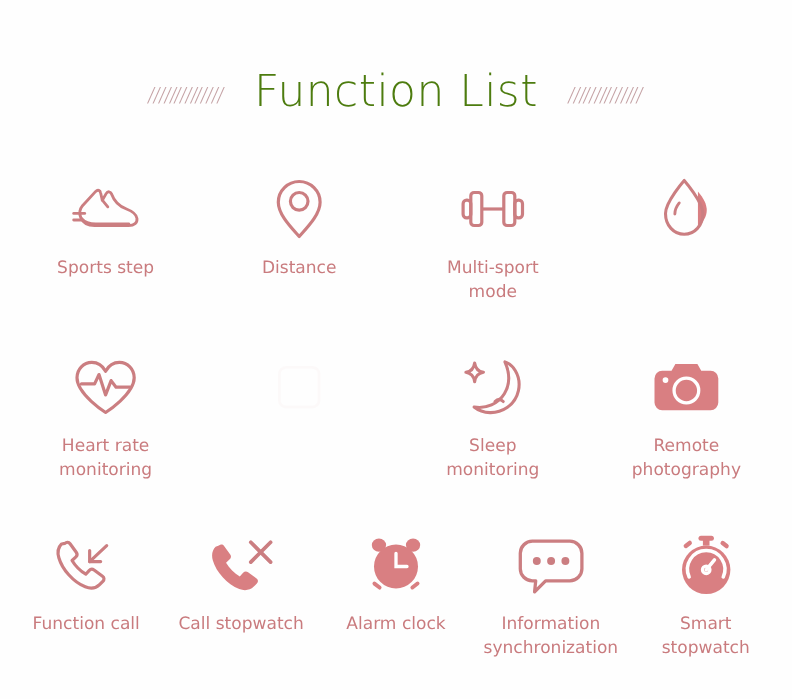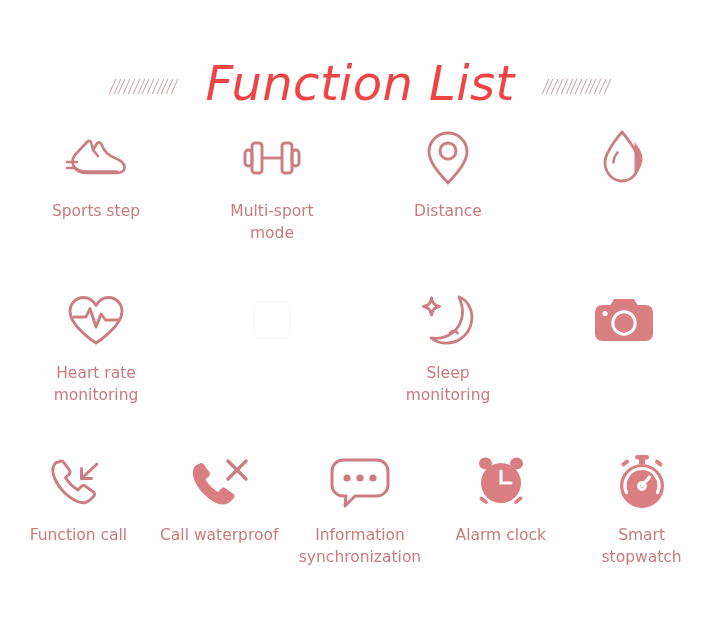--- a/index.html
+++ b/index.html
@@ -43,33 +43,32 @@
   .slashes .sl {
     display: block;
     width: 1.4px;
     height: 15px;
     background: #b98f93;
     transform: skewX(-24deg);
     opacity: .85;
   }
   .title-text {
     font-family: "DejaVu Sans", sans-serif;
-    font-size: 48px;
+    font-size: 40px;
     font-weight: 300;
     letter-spacing: .4px;
-    color: #ef4444;
+    color: #4d7c0f;
     white-space: nowrap;
     line-height: 1;
-    font-style: italic;
   }
 
   
   .grid {
     position: absolute;
-    top: 116px;
+    top: 148px;
     left: 8px;
     width: 704px;
     display: flex;
     flex-direction: column;
   }
   .row {
     display: flex;
     width: 100%;
     height: 162px;
   }
@@ -156,46 +155,46 @@
       <path d="M30 19 L35 25"></path>
       <path d="M4 31 L14 31"></path>
       <path d="M4 37 L11 37"></path>
     </g>
             </svg>
           </div>
           <div class="label">Sports step</div>
         </div>
         <div class="cell">
           <div class="icon-wrap">
+            <svg width="48" height="58" viewBox="0 0 48 58">
+    <g fill="none" stroke="#cb7e81" stroke-width="2.9" stroke-linejoin="round">
+      <path d="M24 4 C13.5 4 5 12.4 5 22.8 C5 34 16.5 45.5 24 54 C31.5 45.5 43 34 43 22.8
+               C43 12.4 34.5 4 24 4 Z"></path>
+      <circle cx="24" cy="22" r="8"></circle>
+    </g>
+            </svg>
+          </div>
+          <div class="label">Distance</div>
+        </div>
+        <div class="cell">
+          <div class="icon-wrap">
             <svg width="66" height="48" viewBox="0 0 66 48">
     <g fill="none" stroke="#cb7e81" stroke-width="2.9" stroke-linejoin="round">
       <rect x="13" y="9" width="10" height="30" rx="3"></rect>
       <rect x="43" y="9" width="10" height="30" rx="3"></rect>
       <rect x="6" y="16" width="7" height="16" rx="3.2"></rect>
       <rect x="53" y="16" width="7" height="16" rx="3.2"></rect>
       <path d="M23 24 L43 24"></path>
     </g>
             </svg>
           </div>
           <div class="label">Multi-sport<br>mode</div>
         </div>
         <div class="cell">
           <div class="icon-wrap">
-            <svg width="48" height="58" viewBox="0 0 48 58">
-    <g fill="none" stroke="#cb7e81" stroke-width="2.9" stroke-linejoin="round">
-      <path d="M24 4 C13.5 4 5 12.4 5 22.8 C5 34 16.5 45.5 24 54 C31.5 45.5 43 34 43 22.8
-               C43 12.4 34.5 4 24 4 Z"></path>
-      <circle cx="24" cy="22" r="8"></circle>
-    </g>
-            </svg>
-          </div>
-          <div class="label">Distance</div>
-        </div>
-        <div class="cell">
-          <div class="icon-wrap">
             <svg width="54" height="58" viewBox="0 0 54 58">
     <path d="M37.5 13 C42.5 19 45.5 24.5 45.5 30 C45.5 36.5 42 41.5 37.5 44 Z" fill="#d97f82"></path>
     <path d="M25 3 C25 3 8 22.5 8 33 C8 44 15.6 52 25 52 C34.4 52 42 44 42 33 C42 22.5 25 3 25 3 Z" fill="none" stroke="#cb7e81" stroke-width="2.8" stroke-linejoin="round"></path>
     <path d="M16.5 33.5 C16.5 29.5 18.5 26 20.5 23.5" fill="none" stroke="#cb7e81" stroke-width="2.6" stroke-linecap="round"></path>
             </svg>
           </div>
         </div>
       </div>
       <div class="row">
         <div class="cell">
@@ -234,20 +233,21 @@
         </div>
         <div class="cell">
           <div class="icon-wrap">
             <svg width="62" height="50" viewBox="0 0 62 50">
     <path d="M21 4 h20 l3.5 6 H53 a7 7 0 0 1 7 7 v22 a7 7 0 0 1 -7 7 H9 a7 7 0 0 1 -7 -7 V17
              a7 7 0 0 1 7 -7 h8.5 Z" fill="#d97f82"></path>
     <circle cx="31" cy="28" r="11.2" fill="none" stroke="#ffffff" stroke-width="3"></circle>
     <circle cx="12" cy="18.5" r="2.6" fill="#ffffff"></circle>
             </svg>
           </div>
+          <div class="label">Remote<br>photography</div>
         </div>
       </div>
       <div class="row">
         <div class="cell">
           <div class="icon-wrap">
             <svg width="62" height="56" viewBox="0 0 62 56">
     <g fill="none" stroke="#cb7e81" stroke-width="2.9" stroke-linecap="round" stroke-linejoin="round">
       <path d="M9 8.5 C6 11.5 5 16 6.5 21 C9.5 31.5 19.5 43 30.5 47.5 C35.5 49.5 40.5 48.5 43.5 45.5
                L46.5 42.5 C48 41 47.8 39 46.2 37.8 L38.5 32.2 C37 31.1 35.2 31.4 34 32.7 L31 36
                C26 33 21.5 28.5 18.5 23.5 L21.8 20.5 C23.1 19.3 23.4 17.5 22.3 16 L16.7 8.3
@@ -265,35 +265,21 @@
     <path d="M8 10 C5 13 4 17.5 5.5 22.5 C8.5 33 18.5 44 29.5 48.5 C34.5 50.5 39.5 49.5 42.5 46.5
              L45.5 43.5 C47 42 46.8 40 45.2 38.8 L37.5 33.2 C36 32.1 34.2 32.4 33 33.7 L30 37
              C25 34 20.5 29.5 17.5 24.5 L20.8 21.5 C22.1 20.3 22.4 18.5 21.3 17 L15.7 9.3
              C14.5 7.7 12.5 7.5 11 9 Z" fill="#d97f82"></path>
     <g stroke="#cb7e81" stroke-width="3.4" stroke-linecap="round">
       <path d="M40 6 L58 24"></path>
       <path d="M58 6 L40 24"></path>
     </g>
             </svg>
           </div>
-          <div class="label">Call waterproof</div>
-        </div>
-        <div class="cell">
-          <div class="icon-wrap">
-            <svg width="62" height="52" viewBox="0 0 62 52">
-    <path d="M14 4 H48 A11 11 0 0 1 59 15 V29 A11 11 0 0 1 48 40 H26 L16 50 L17 40 H14
-             A11 11 0 0 1 3 29 V15 A11 11 0 0 1 14 4 Z" fill="none" stroke="#cb7e81" stroke-width="3" stroke-linejoin="round"></path>
-    <g fill="#cb7e81">
-      <circle cx="18" cy="22" r="3.6"></circle>
-      <circle cx="31" cy="22" r="3.6"></circle>
-      <circle cx="44" cy="22" r="3.6"></circle>
-    </g>
-            </svg>
-          </div>
-          <div class="label">Information<br>synchronization</div>
+          <div class="label">Call stopwatch</div>
         </div>
         <div class="cell">
           <div class="icon-wrap">
             <svg width="58" height="56" viewBox="0 0 58 56">
     <g fill="#d97f82">
       <path d="M8 11 C8 6 12.5 3 16.5 4.5 C12.5 6.5 10 9.5 9.5 14 Z"></path>
       <ellipse cx="13.5" cy="9.5" rx="6.5" ry="6"></ellipse>
       <ellipse cx="44.5" cy="9.5" rx="6.5" ry="6"></ellipse>
       <circle cx="29" cy="29" r="20"></circle>
       <rect x="7" y="44.5" width="9.5" height="3.6" rx="1.8" transform="rotate(38 11.7 46.3)"></rect>
@@ -301,20 +287,34 @@
     </g>
     <g stroke="#ffffff" stroke-width="3" stroke-linecap="round" fill="none">
       <path d="M29 17 L29 29 L39 29"></path>
     </g>
             </svg>
           </div>
           <div class="label">Alarm clock</div>
         </div>
         <div class="cell">
           <div class="icon-wrap">
+            <svg width="62" height="52" viewBox="0 0 62 52">
+    <path d="M14 4 H48 A11 11 0 0 1 59 15 V29 A11 11 0 0 1 48 40 H26 L16 50 L17 40 H14
+             A11 11 0 0 1 3 29 V15 A11 11 0 0 1 14 4 Z" fill="none" stroke="#cb7e81" stroke-width="3" stroke-linejoin="round"></path>
+    <g fill="#cb7e81">
+      <circle cx="18" cy="22" r="3.6"></circle>
+      <circle cx="31" cy="22" r="3.6"></circle>
+      <circle cx="44" cy="22" r="3.6"></circle>
+    </g>
+            </svg>
+          </div>
+          <div class="label">Information<br>synchronization</div>
+        </div>
+        <div class="cell">
+          <div class="icon-wrap">
             <svg width="58" height="58" viewBox="0 0 58 58">
     <g fill="#d97f82">
       <rect x="22" y="2" width="14" height="4.6" rx="2.3"></rect>
       <rect x="26" y="5" width="6" height="6"></rect>
       <rect x="41.5" y="8" width="8.5" height="4" rx="2" transform="rotate(38 45.7 10)"></rect>
       <rect x="8" y="8" width="8.5" height="4" rx="2" transform="rotate(-38 12.2 10)"></rect>
       <circle cx="29" cy="33" r="22"></circle>
     </g>
     <path d="M13.5 39.5 A17 17 0 1 1 44.5 39.5" fill="none" stroke="#ffffff" stroke-width="3.2" stroke-linecap="round"></path>
     <path d="M29 33 L36.5 24" stroke="#ffffff" stroke-width="3.2" stroke-linecap="round" fill="none"></path>

